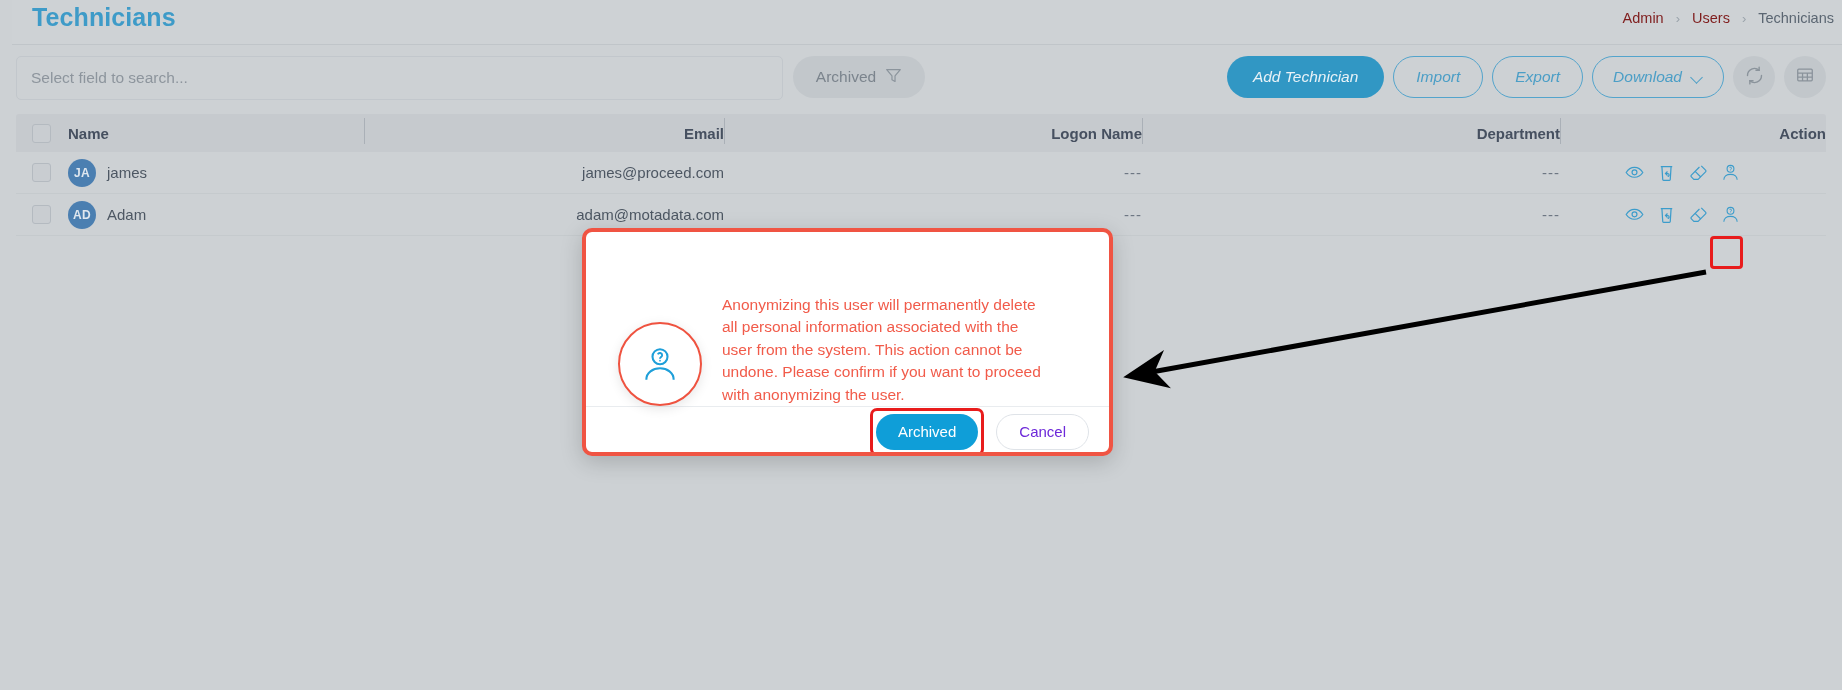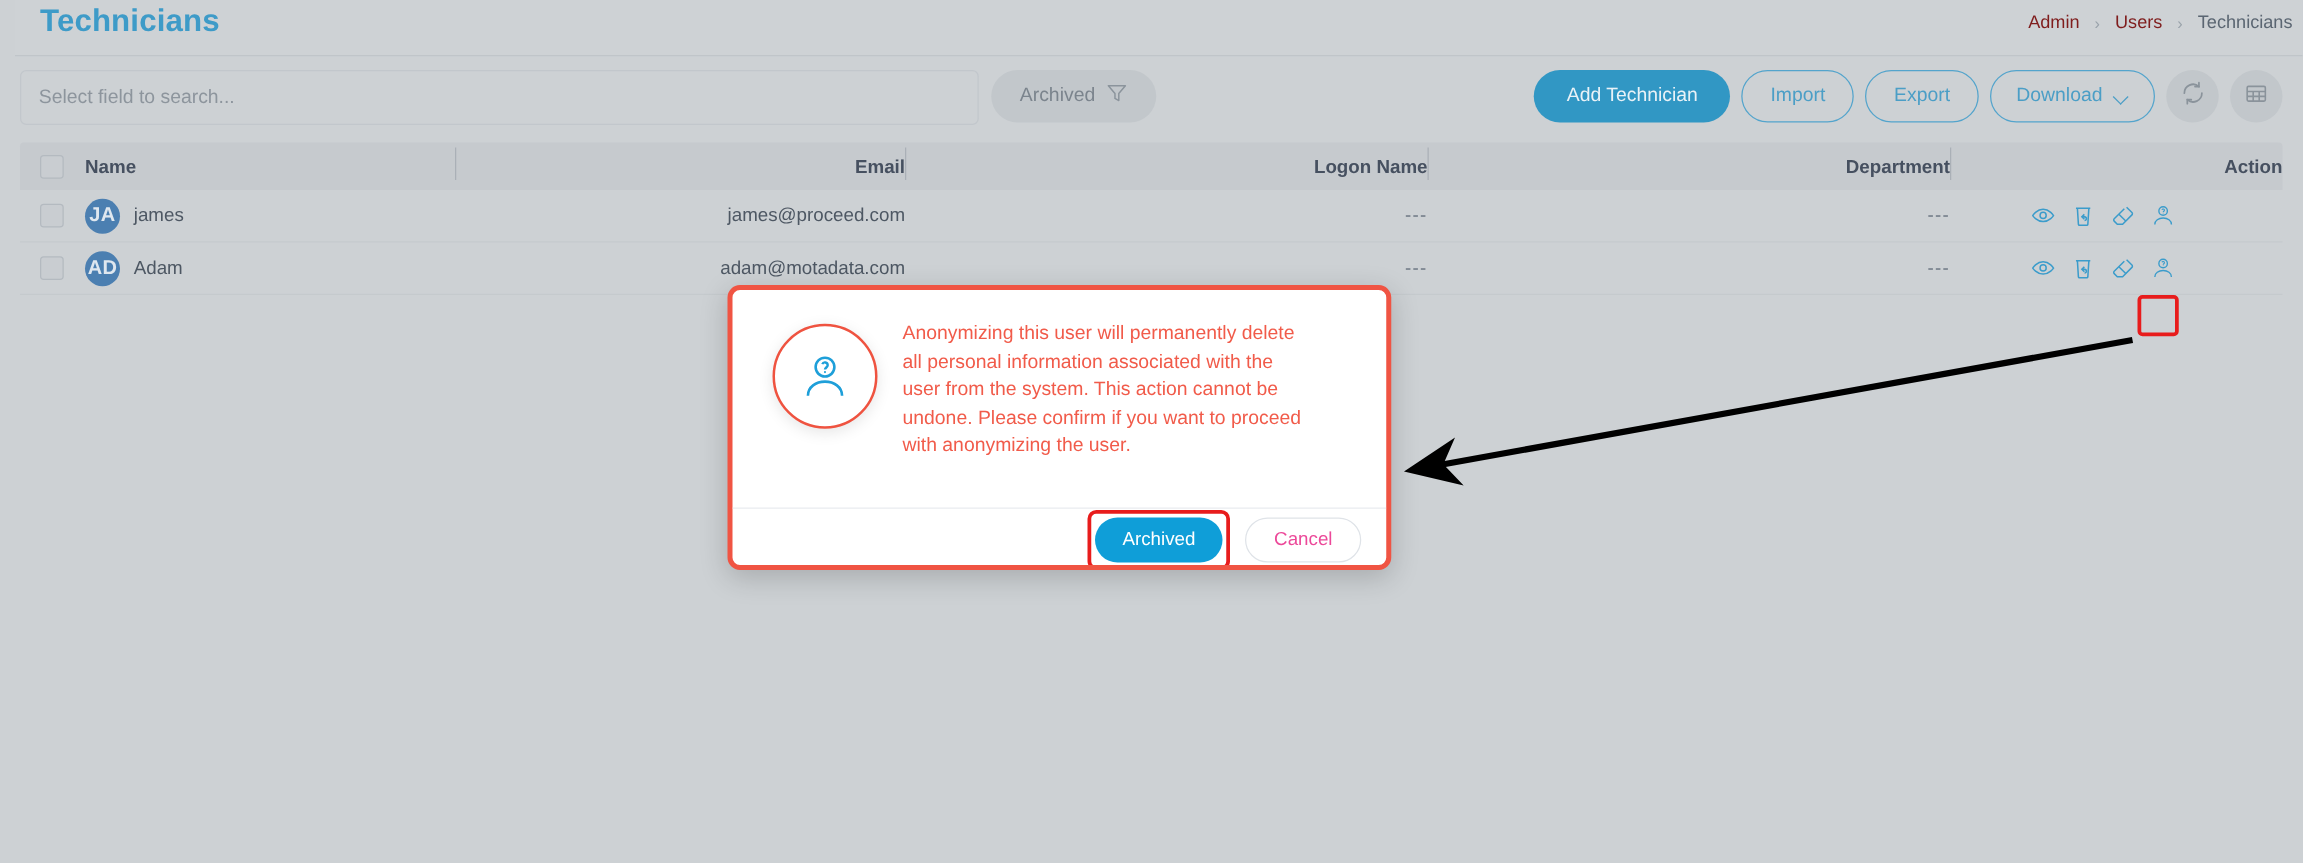--- a/index.html
+++ b/index.html
@@ -52,21 +52,21 @@
   }
   .archived-chip span { font-size: 15.5px; color: #7b848d; }
 
   .btn-row {
     position: absolute; right: 16px; top: 11px;
     display: flex; align-items: center; gap: 9px;
   }
   .btn {
     height: 42px; border-radius: 21px;
     display: flex; align-items: center; justify-content: center;
-    font-size: 15.5px; padding: 0 22px; white-space: nowrap;
+    font-size: 15.5px; padding: 0 22px; white-space: nowrap; font-style: italic;
   }
   .btn-primary { background: #3197c4; color: #e9f2f7; padding: 0 26px; }
   .btn-outline { background: transparent; border: 1.3px solid #53a4cc; color: #4b9ec6; }
   .btn-dl { gap: 10px; padding: 0 20px; }
   .icon-btn {
     width: 42px; height: 42px; border-radius: 21px;
     background: #c2c7cb;
     display: flex; align-items: center; justify-content: center;
   }
 
@@ -106,21 +106,21 @@
   .c-dept  { width: 418px; }
   .c-action{ flex: 1; }
 
   .chk {
     width: 19px; height: 19px; border-radius: 3px;
     border: 1px solid #b4bac0; background: #c9cdd1;
   }
   .avatar {
     width: 28px; height: 28px; border-radius: 50%;
     background: #4b7fb1; color: #dfe7ef;
-    font-size: 16px; font-weight: 600;
+    font-size: 12px; font-weight: 600;
     display: flex; align-items: center; justify-content: center;
     letter-spacing: .3px;
   }
   .dash { color: #6d7783; letter-spacing: 1px; font-size: 15px; }
 
   .action-icons {
     display: flex; align-items: center; gap: 13px;
     justify-content: flex-end; padding-right: 86px;
   }
   .act { width: 19px; height: 19px; display:flex; align-items:center; justify-content:center; }
@@ -135,42 +135,42 @@
 
   
   .modal {
     position: absolute; left: 582px; top: 228px;
     width: 531px; height: 228px;
     background: #fff; border-radius: 10px;
     border: 4px solid #f05443;
     box-shadow: 0 6px 22px rgba(0,0,0,.18);
     overflow: hidden;
   }
-  .modal-body { display: flex; align-items: flex-start; padding: 20px 22px 0 22px; height: 174px; }
+  .modal-body { display: flex; align-items: flex-end; padding: 20px 22px 0 22px; height: 174px; }
   .modal-iconwrap {
     width: 84px; height: 84px; margin: 7px 20px 0 10px; flex: none;
     border-radius: 50%; border: 2.5px solid #ef5340; background: #fff;
     display: flex; align-items: center; justify-content: center;
     box-shadow: 0 3px 12px rgba(0,0,0,.10);
   }
   .modal-text {
     font-size: 15.5px; line-height: 22.5px; color: #f15b4a;
     padding-top: 4px; max-width: 330px;
   }
   .modal-footer {
     height: 50px; border-top: 1px solid #e9ecef;
     display: flex; align-items: center; justify-content: flex-end;
     gap: 12px; padding-right: 20px;
   }
   .m-btn {
     height: 36px; border-radius: 18px; font-size: 15px;
     display:flex; align-items:center; justify-content:center; padding: 0 22px;
   }
   .m-primary { background: #0f9ed8; color: #fff; }
-  .m-cancel { background: #fff; border: 1px solid #dfe3e8; color: #ec4899; }
+  .m-cancel { background: #fff; border: 1px solid #dfe3e8; color: #6d28d9; }
   .m-primary-hl {
     border: 3px solid #e81c1c; border-radius: 7px; padding: 3px;
     display: flex;
   }
 
   
   .anno { position: absolute; left: 0; top: 0; width: 1842px; height: 690px; pointer-events: none; }
 </style>
 </head>
 <body>

